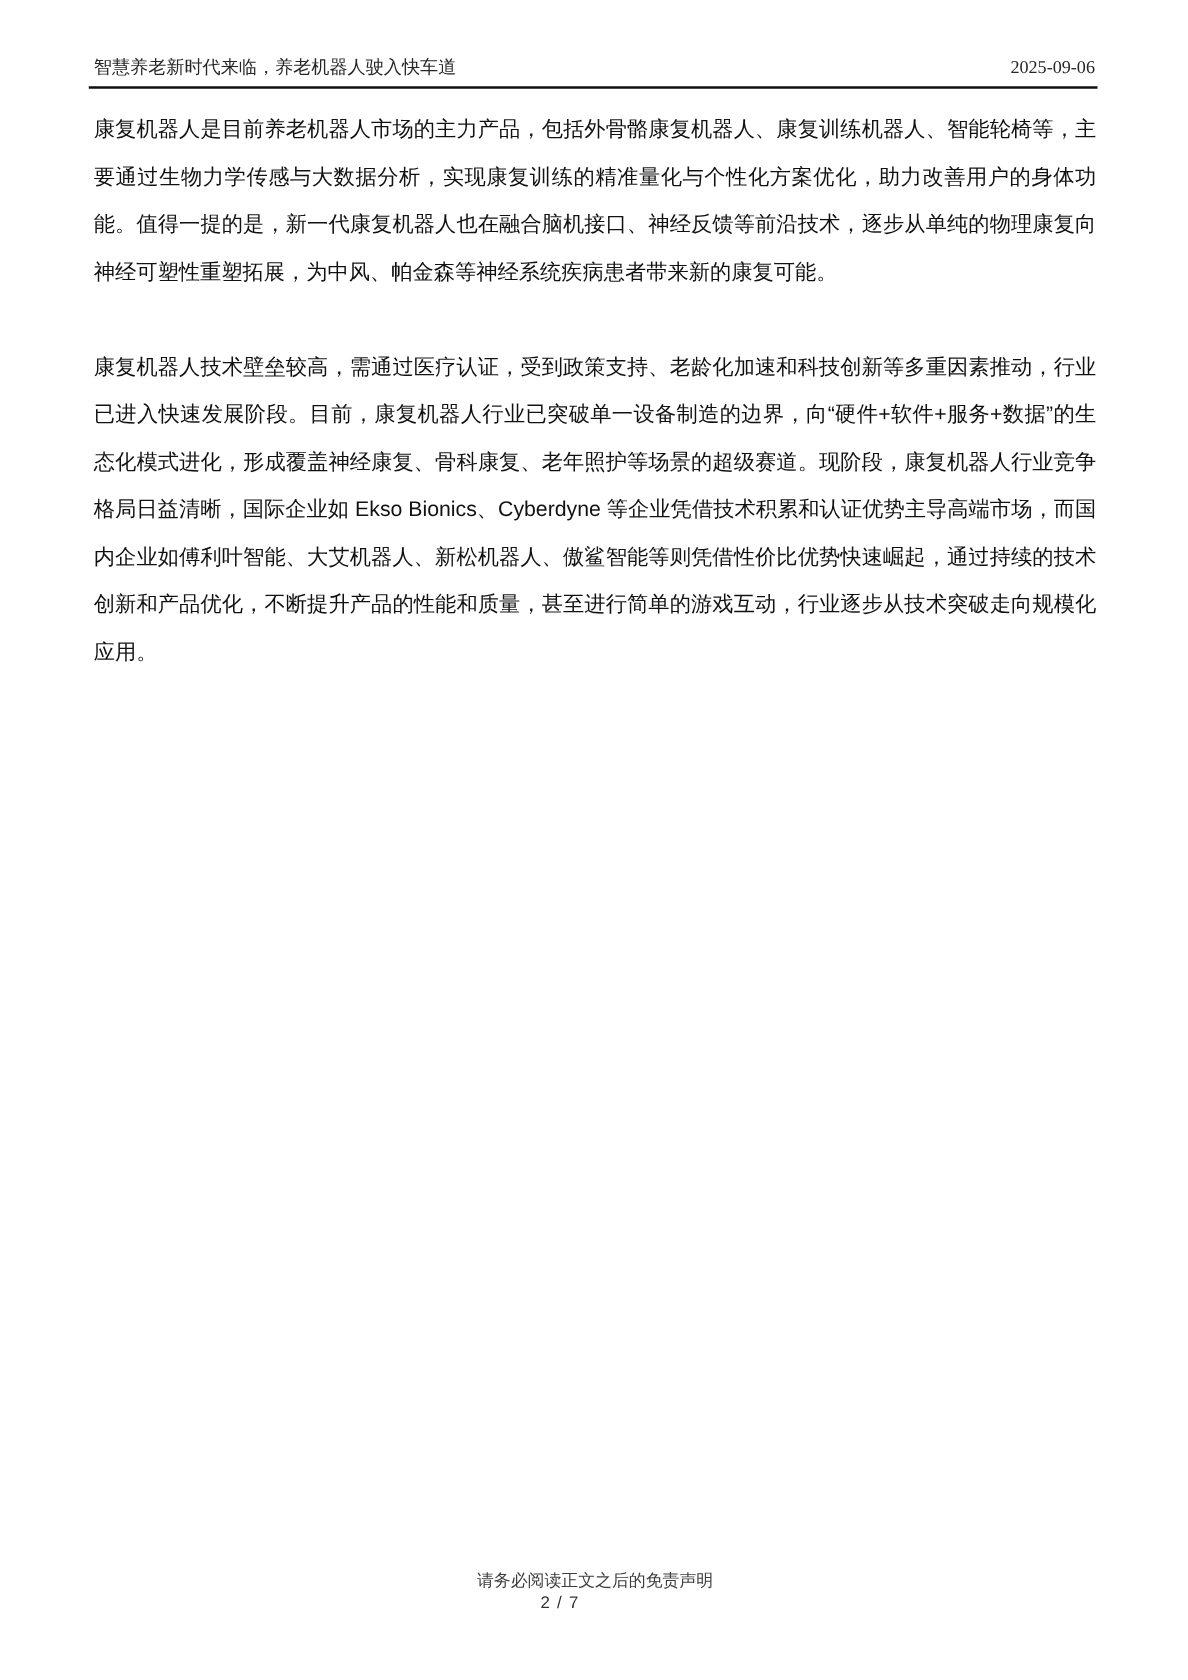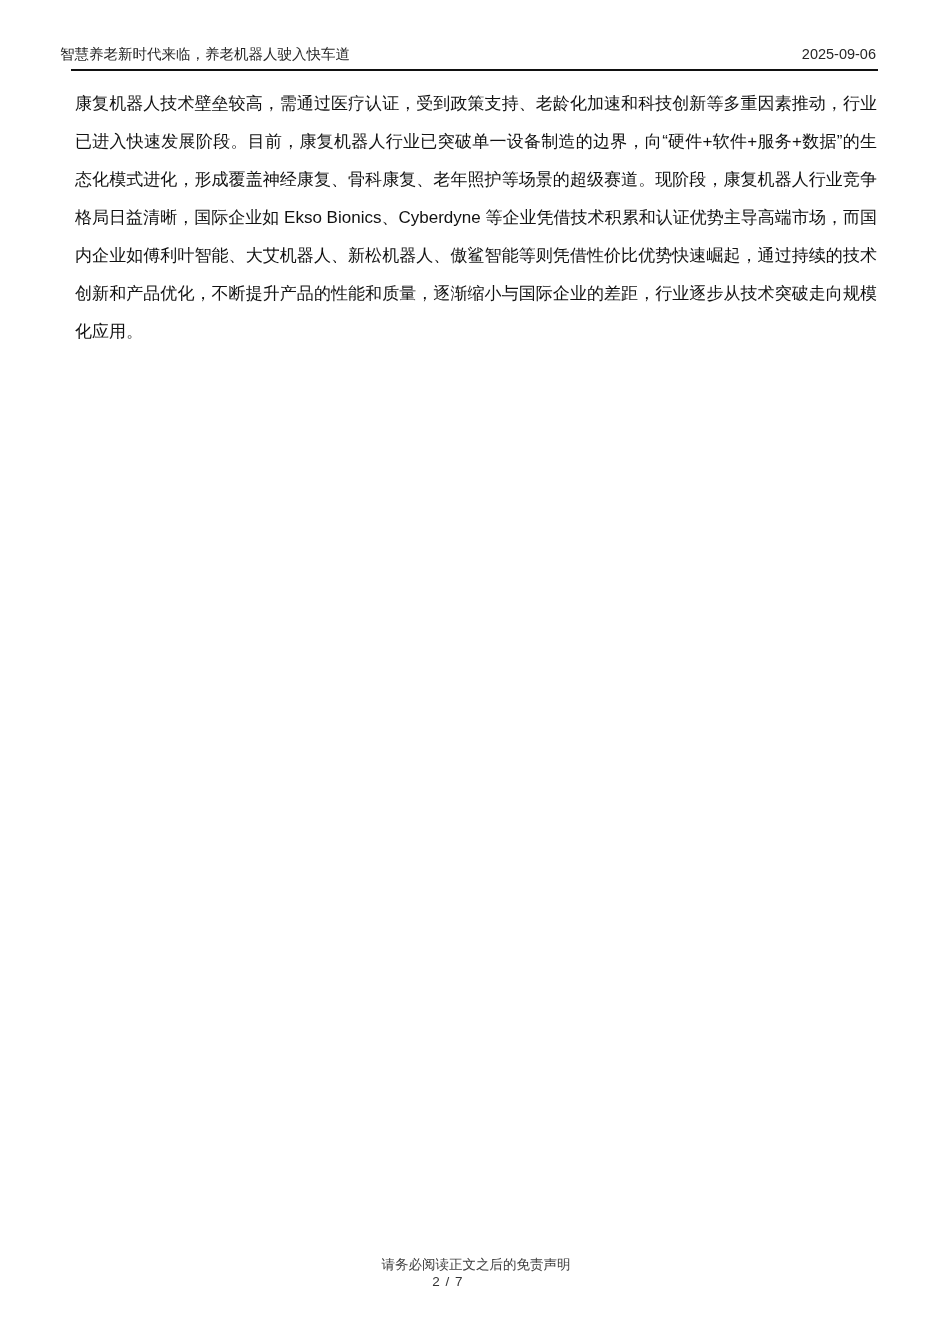--- a/index.html
+++ b/index.html
@@ -13,28 +13,29 @@
     height: 1344px;
     background: #ffffff;
     font-family: "Liberation Sans", "DejaVu Sans", sans-serif;
     color: #0d0d0d;
     overflow: hidden;
     margin: 0 auto;
   }
   .page-header {
     position: absolute;
     top: 44px;
-    left: 60px;
+    left: 75px;
     right: 74px;
     display: flex;
     justify-content: space-between;
     align-items: flex-start;
     font-size: 14.5px;
     line-height: 20px;
     color: #262626;
+    font-family: Liberation Serif, serif;
   }
   .header-rule {
     position: absolute;
     top: 69px;
     left: 71px;
     right: 72px;
     height: 2px;
     background: #111111;
   }
   .doc-body {
@@ -78,21 +79,22 @@
 <div class="page">
 
   <div class="page-header">
     <span>智慧养老新时代来临，养老机器人驶入快车道</span>
     <span>2025-09-06</span>
   </div>
 
   <div class="header-rule"></div>
 
   <div class="doc-body">
-    <p>康复机器人技术壁垒较高，需通过医疗认证，受到政策支持、老龄化加速和科技创新等多重因素推动，行业已进入快速发展阶段。目前，康复机器人行业已突破单一设备制造的边界，向“硬件+软件+服务+数据”的生态化模式进化，形成覆盖神经康复、骨科康复、老年照护等场景的超级赛道。现阶段，康复机器人行业竞争格局日益清晰，国际企业如 Ekso Bionics、Cyberdyne 等企业凭借技术积累和认证优势主导高端市场，而国内企业如傅利叶智能、大艾机器人、新松机器人、傲鲨智能等则凭借性价比优势快速崛起，通过持续的技术创新和产品优化，不断提升产品的性能和质量，逐渐缩小与国际企业的差距，行业逐步从技术突破走向规模化应用。</p>
+    <p>康复机器人是目前养老机器人市场的主力产品，包括外骨骼康复机器人、康复训练机器人、智能轮椅等，主要通过生物力学传感与大数据分析，实现康复训练的精准量化与个性化方案优化，助力改善用户的身体功能。值得一提的是，新一代康复机器人也在融合脑机接口、神经反馈等前沿技术，逐步从单纯的物理康复向神经可塑性重塑拓展，为中风、帕金森等神经系统疾病患者带来新的康复可能。</p>
+    <p>康复机器人技术壁垒较高，需通过医疗认证，受到政策支持、老龄化加速和科技创新等多重因素推动，行业已进入快速发展阶段。目前，康复机器人行业已突破单一设备制造的边界，向“硬件+软件+服务+数据”的生态化模式进化，形成覆盖神经康复、骨科康复、老年照护等场景的超级赛道。现阶段，康复机器人行业竞争格局日益清晰，国际企业如 Ekso Bionics、Cyberdyne 等企业凭借技术积累和认证优势主导高端市场，而国内企业如傅利叶智能、大艾机器人、新松机器人、傲鲨智能等则凭借性价比优势快速崛起，通过持续的技术创新和产品优化，不断提升产品的性能和质量，甚至进行简单的游戏互动，行业逐步从技术突破走向规模化应用。</p>
   </div>
 
   <div class="page-footer">
     <span>请务必阅读正文之后的免责声明</span>
     <span class="pagenum">2 / 7</span>
   </div>
 
 </div>
 
 </body></html>

